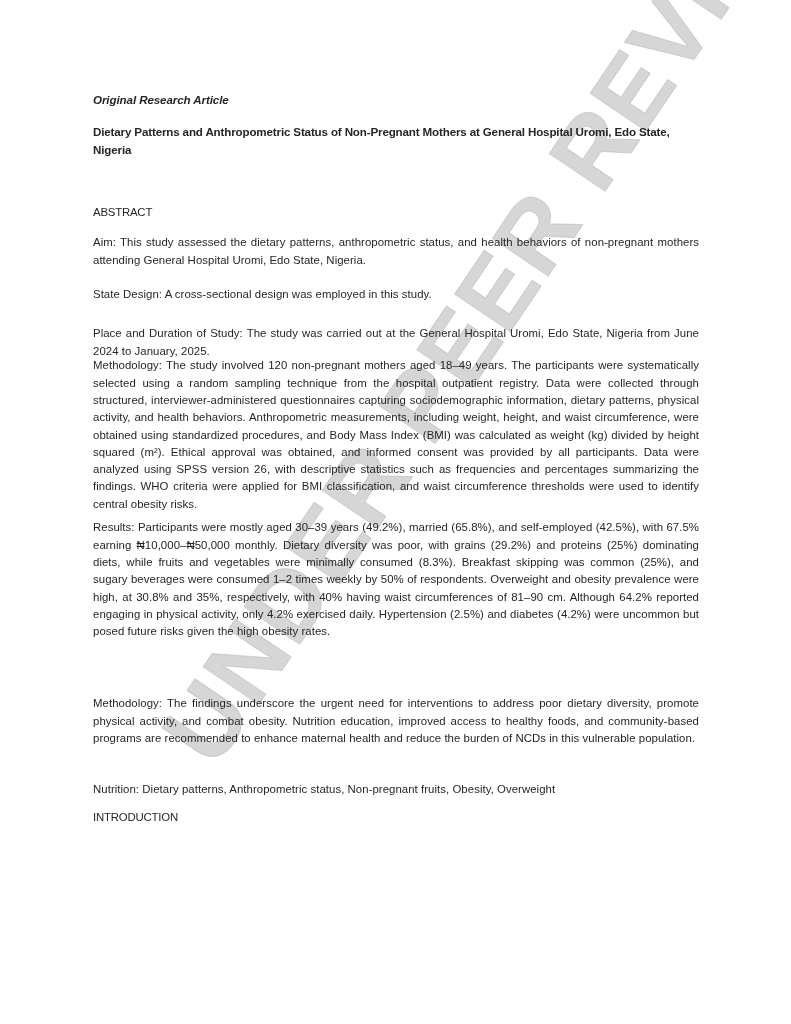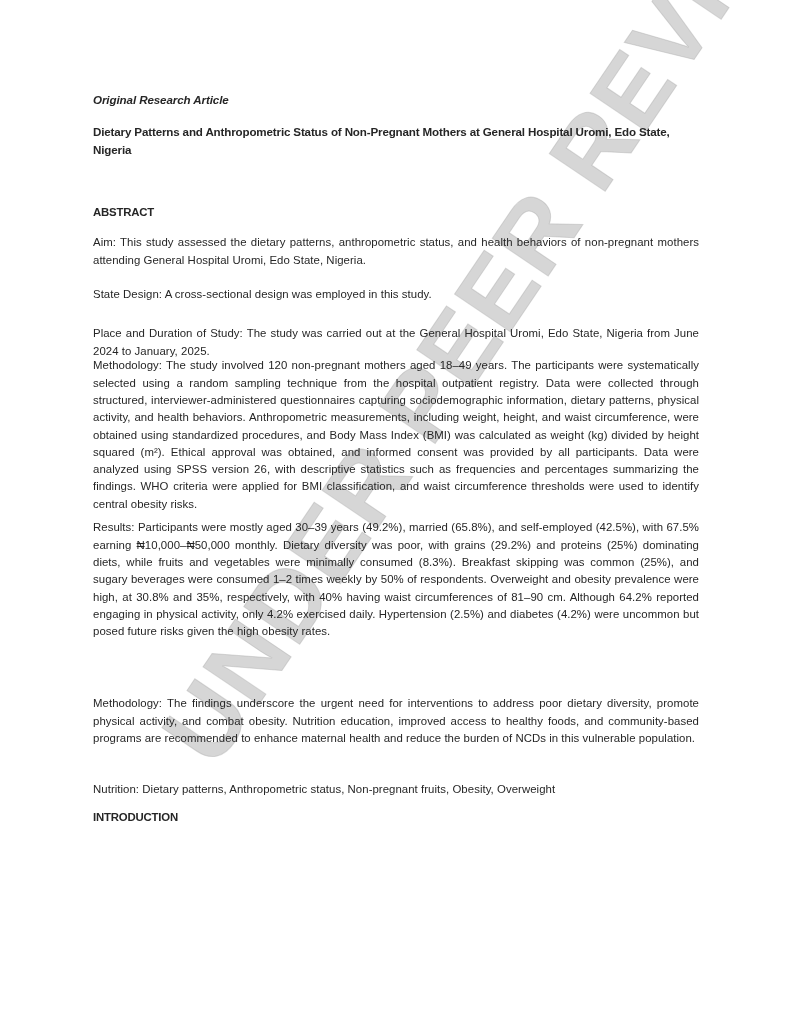--- a/index.html
+++ b/index.html
@@ -37,21 +37,21 @@
     width: 606px;
     font-size: 11.6px;
     font-weight: bold;
     line-height: 18px;
     letter-spacing: -0.15px;
   }
   .section-head {
     position: absolute;
     left: 0;
     font-size: 11.4px;
-    font-weight: bold;
+    font-weight: normal;
     letter-spacing: -0.2px;
   }
   .para {
     position: absolute;
     left: 0;
     width: 606px;
     font-size: 11.4px;
     line-height: 17.3px;
     text-align: justify;
     letter-spacing: 0.05px;

